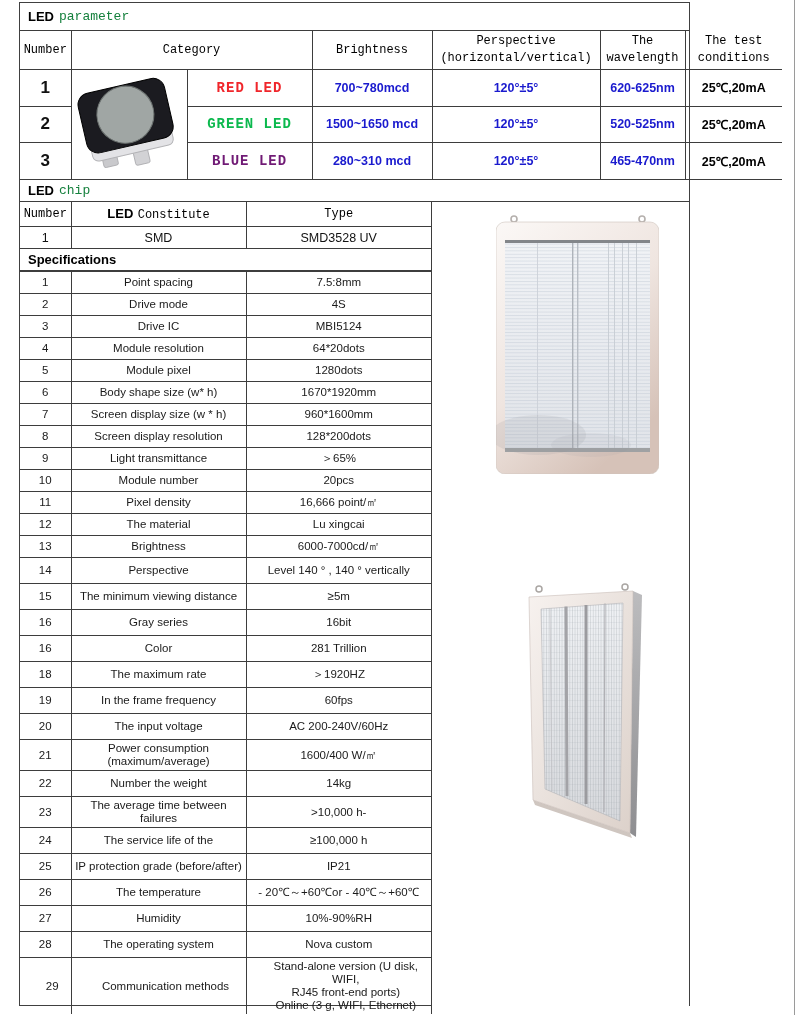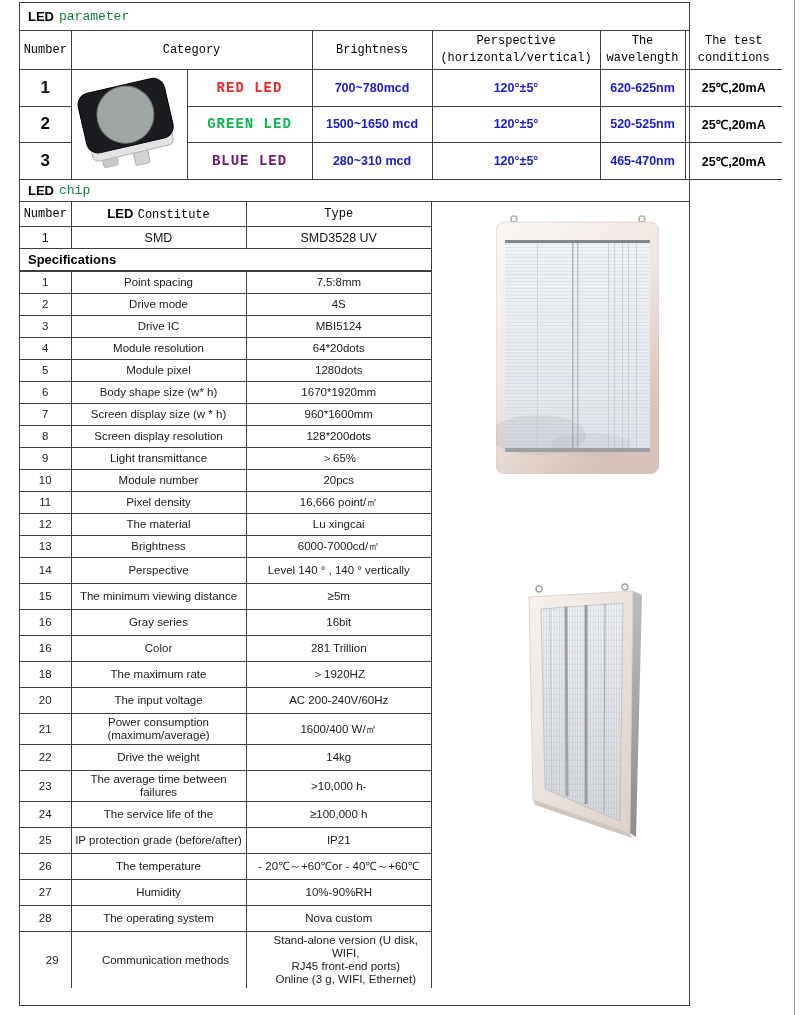--- a/index.html
+++ b/index.html
@@ -249,33 +249,38 @@
                 <td>16</td>
                 <td>Color</td>
                 <td>281 Trillion</td>
               </tr>
               <tr>
                 <td>18</td>
                 <td>The maximum rate</td>
                 <td>＞1920HZ</td>
               </tr>
               <tr>
+                <td>19</td>
+                <td>In the frame frequency</td>
+                <td>60fps</td>
+              </tr>
+              <tr>
                 <td>20</td>
                 <td>The input voltage</td>
                 <td>AC 200-240V/60Hz</td>
               </tr>
               <tr>
                 <td>21</td>
                 <td>Power consumption
 (maximum/average)</td>
                 <td>1600/400 W/㎡</td>
               </tr>
               <tr>
                 <td>22</td>
-                <td>Drive the weight</td>
+                <td>Number the weight</td>
                 <td>14kg</td>
               </tr>
               <tr>
                 <td>23</td>
                 <td>The average time between
 failures</td>
                 <td>&gt;10,000 h-</td>
               </tr>
               <tr>
                 <td>24</td>

